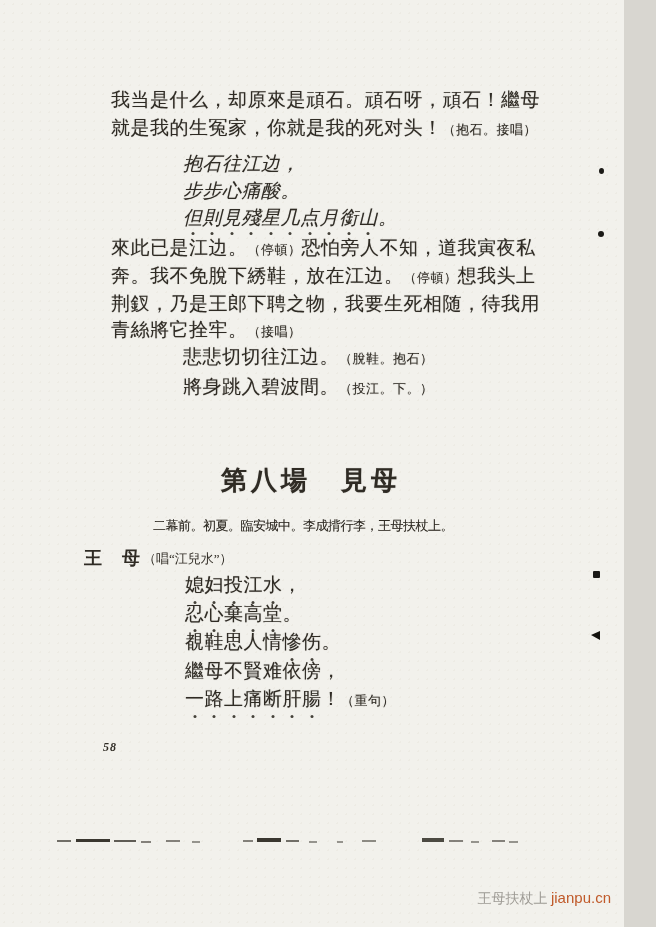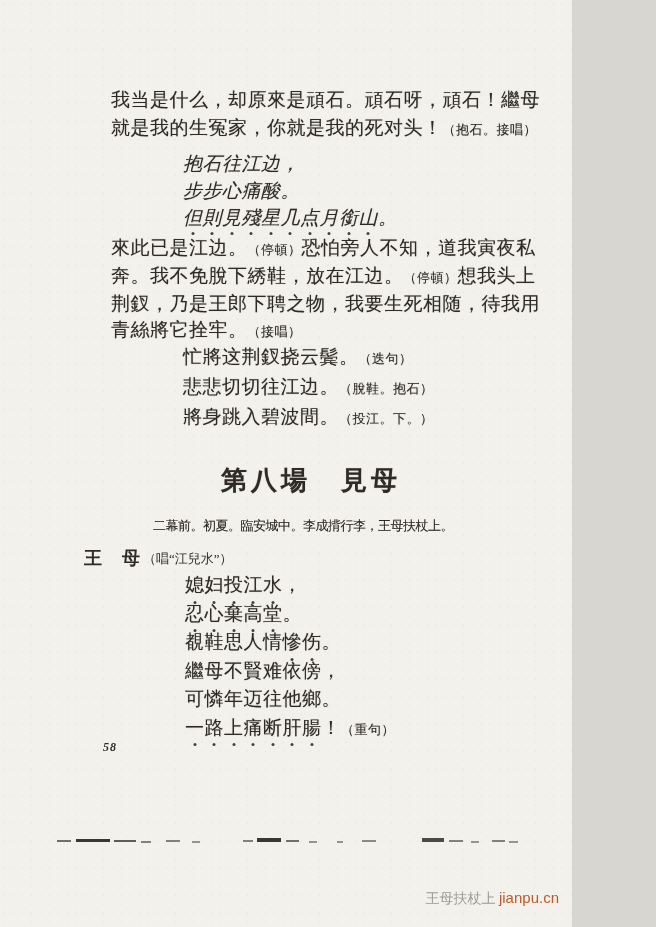--- a/index.html
+++ b/index.html
@@ -1,18 +1,18 @@
 <!DOCTYPE html>
 <html><head>
 <meta charset="utf-8">
 <style>
   html,body{margin:0;padding:0;background:#d8d6d0;}
   .page{
     position:relative;
-    width:572px;height:927px;
+    width:624px;height:927px;
     background:#f2f1ec;
     background-image:radial-gradient(#edebe4 1px, transparent 1px);
     background-size:9px 9px;
     font-family:"Liberation Serif","DejaVu Serif",serif;
     color:#2f2b24;
     overflow:hidden;
   }
   .abs{position:absolute;white-space:nowrap;}
   .txt{font-size:19px;letter-spacing:.5px;text-shadow:0 0 1px rgba(47,43,36,.35);}
   .tline{display:block;}
@@ -61,38 +61,36 @@
   </div>
 
   <div class="abs txt lh26" style="top:235px;left:111px">
     <span class="tline"><span class="ch">來</span><span class="ch">此</span><span class="ch">已</span><span class="ch">是</span><span class="ch">江</span><span class="ch">边</span><span class="ch">。</span><span class="ch sm">（</span><span class="ch sm">停</span><span class="ch sm">頓</span><span class="ch sm">）</span><span class="ch">恐</span><span class="ch">怕</span><span class="ch">旁</span><span class="ch">人</span><span class="ch">不</span><span class="ch">知</span><span class="ch">，</span><span class="ch">道</span><span class="ch">我</span><span class="ch">寅</span><span class="ch">夜</span><span class="ch">私</span></span>
     <span class="tline"><span class="ch">奔</span><span class="ch">。</span><span class="ch">我</span><span class="ch">不</span><span class="ch">免</span><span class="ch">脫</span><span class="ch">下</span><span class="ch">綉</span><span class="ch">鞋</span><span class="ch">，</span><span class="ch">放</span><span class="ch">在</span><span class="ch">江</span><span class="ch">边</span><span class="ch">。</span><span class="ch sm">（</span><span class="ch sm">停</span><span class="ch sm">頓</span><span class="ch sm">）</span><span class="ch">想</span><span class="ch">我</span><span class="ch">头</span><span class="ch">上</span></span>
     <span class="tline"><span class="ch">荆</span><span class="ch">釵</span><span class="ch">，</span><span class="ch">乃</span><span class="ch">是</span><span class="ch">王</span><span class="ch">郎</span><span class="ch">下</span><span class="ch">聘</span><span class="ch">之</span><span class="ch">物</span><span class="ch">，</span><span class="ch">我</span><span class="ch">要</span><span class="ch">生</span><span class="ch">死</span><span class="ch">相</span><span class="ch">随</span><span class="ch">，</span><span class="ch">待</span><span class="ch">我</span><span class="ch">用</span></span>
     <span class="tline"><span class="ch">青</span><span class="ch">絲</span><span class="ch">將</span><span class="ch">它</span><span class="ch">拴</span><span class="ch">牢</span><span class="ch">。</span><span class="ch sm">（</span><span class="ch sm">接</span><span class="ch sm">唱</span><span class="ch sm">）</span></span>
   </div>
 
   <div class="abs txt lh28" style="top:343px;left:183px">
-    <span class="tline"><span class="ch">忙</span><span class="ch">將</span><span class="ch">这</span><span class="ch">荆</span><span class="ch">釵</span><span class="ch">挠</span><span class="ch">云</span><span class="ch">鬓</span><span class="ch">。</span><span class="ch sm">（</span><span class="ch sm">迭</span><span class="ch sm">句</span><span class="ch sm">）</span></span>
     <span class="tline"><span class="ch">悲</span><span class="ch">悲</span><span class="ch">切</span><span class="ch">切</span><span class="ch">往</span><span class="ch">江</span><span class="ch">边</span><span class="ch">。</span><span class="ch sm">（</span><span class="ch sm">脫</span><span class="ch sm">鞋</span><span class="ch sm">。</span><span class="ch sm">抱</span><span class="ch sm">石</span><span class="ch sm">）</span></span>
     <span class="tline"><span class="ch">將</span><span class="ch">身</span><span class="ch">跳</span><span class="ch">入</span><span class="ch">碧</span><span class="ch">波</span><span class="ch">間</span><span class="ch">。</span><span class="ch sm">（</span><span class="ch sm">投</span><span class="ch sm">江</span><span class="ch sm">。</span><span class="ch sm">下</span><span class="ch sm">。</span><span class="ch sm">）</span></span>
   </div>
 
   <div class="abs heading" style="top:463px;left:221px">第八場　見母</div>
 
   <div class="abs stage" style="top:517px;left:153px">二幕前。初夏。臨安城中。李成揹行李，王母扶杖上。</div>
 
   <div class="abs speaker" style="top:546px;left:84px">王　母</div>
   <div class="abs cue" style="top:550px;left:143px">（唱“江兒水”）</div>
 
   <div class="abs txt lh285" style="top:571px;left:185px">
     <span class="tline"><span class="ch dot">媳</span><span class="ch dot">妇</span><span class="ch dot">投</span><span class="ch dot">江</span><span class="ch dot">水</span><span class="ch">，</span></span>
     <span class="tline"><span class="ch dot">忍</span><span class="ch dot">心</span><span class="ch dot">棄</span><span class="ch dot">高</span><span class="ch dot">堂</span><span class="ch">。</span></span>
     <span class="tline"><span class="ch">覩</span><span class="ch">鞋</span><span class="ch">思</span><span class="ch">人</span><span class="ch">情</span><span class="ch dot">慘</span><span class="ch dot">伤</span><span class="ch">。</span></span>
     <span class="tline"><span class="ch">繼</span><span class="ch">母</span><span class="ch">不</span><span class="ch">賢</span><span class="ch">难</span><span class="ch">依</span><span class="ch">傍</span><span class="ch">，</span></span>
-    <span class="tline"><span class="ch">可</span><span class="ch">憐</span><span class="ch">年</span><span class="ch">迈</span><span class="ch">往</span><span class="ch">他</span><span class="ch">鄉</span><span class="ch">。</span></span>
     <span class="tline"><span class="ch dot">一</span><span class="ch dot">路</span><span class="ch dot">上</span><span class="ch dot">痛</span><span class="ch dot">断</span><span class="ch dot">肝</span><span class="ch dot">腸</span><span class="ch">！</span><span class="ch sm">（</span><span class="ch sm">重</span><span class="ch sm">句</span><span class="ch sm">）</span></span>
   </div>
 
   <div class="abs pageno" style="top:740px;left:103px">58</div>
 
   <div class="spk round" style="left:599px;top:168px;width:5px;height:6px"></div>
   <div class="spk round" style="left:598px;top:231px;width:6px;height:6px"></div>
   <div class="spk" style="left:593px;top:571px;width:7px;height:7px;border-radius:1px"></div>
   <div class="tri-left" style="left:591px;top:631px"></div>
 

